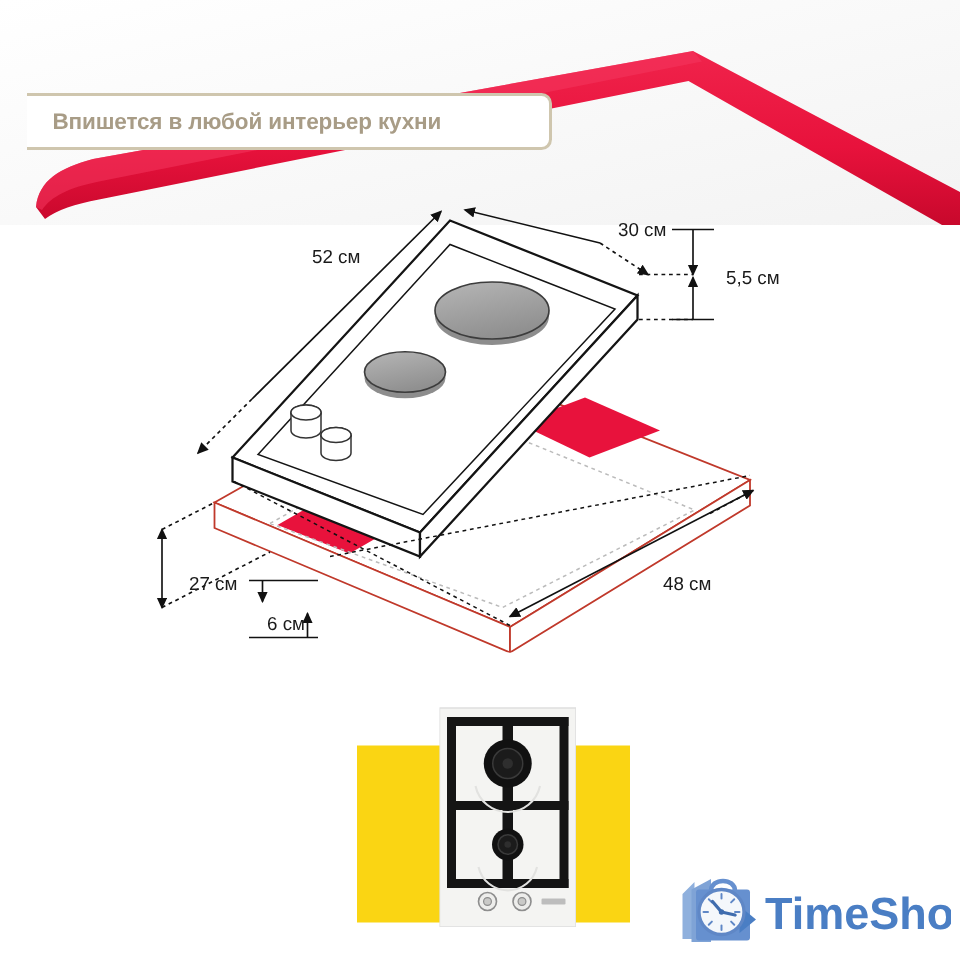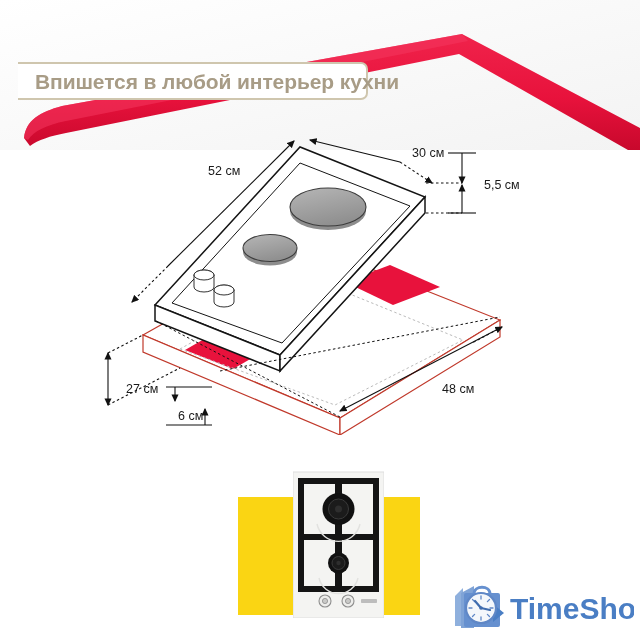--- a/index.html
+++ b/index.html
@@ -39,21 +39,21 @@
     background: #ffffff;
     box-sizing: border-box;
   }
   #headline-text {
     position: absolute;
     left: 35px;
     top: 68px;
     width: 330px;
     height: 27px;
     line-height: 27px;
-    font-size: 21px;
+    font-size: 15px;
     font-weight: bold;
     color: #a89c86;
     white-space: nowrap;
     letter-spacing: -0.1px;
   }
 
   
   #diagram {
     position: absolute;
     left: 100px;

